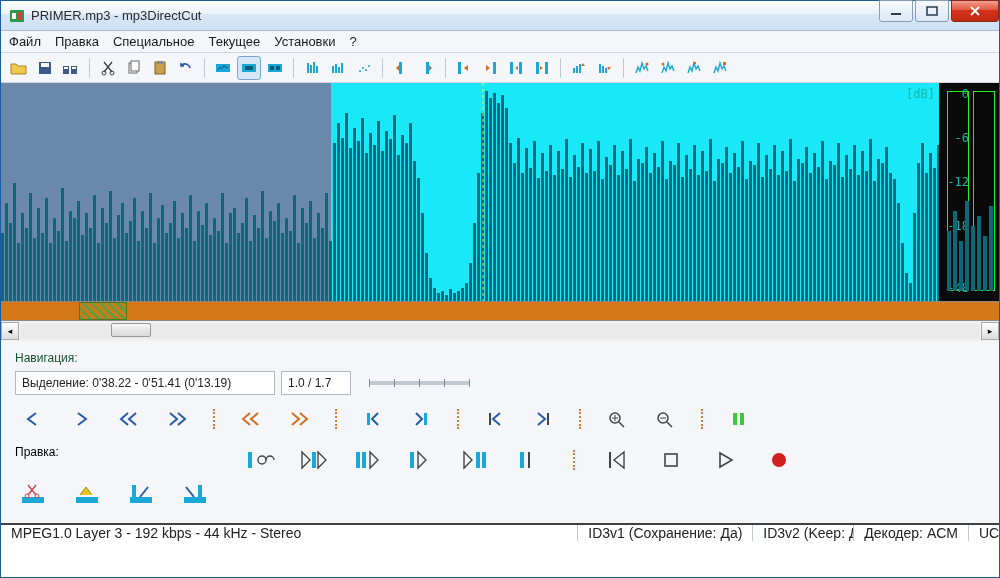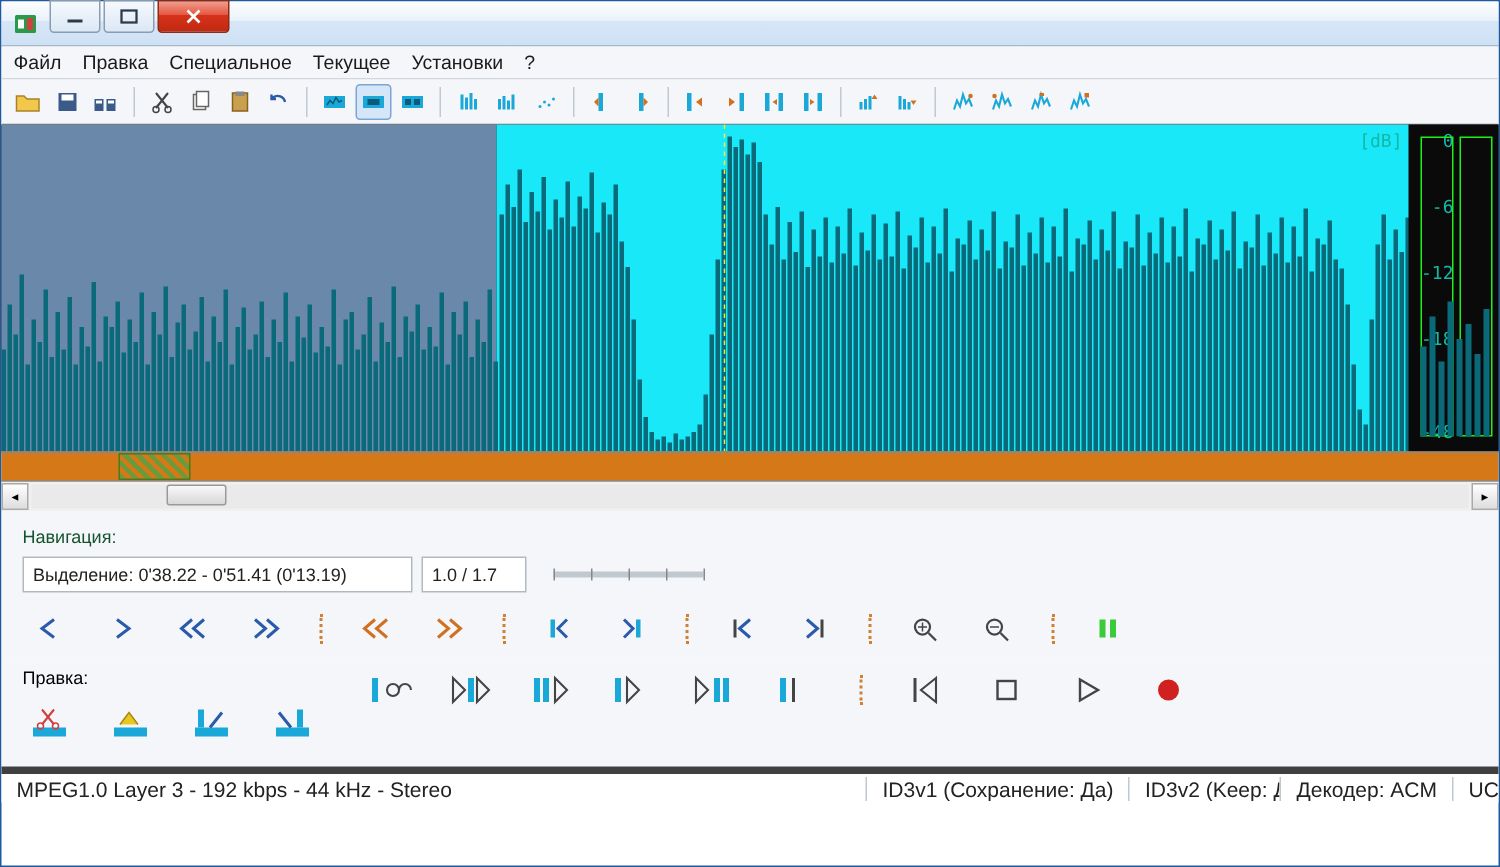--- a/index.html
+++ b/index.html
@@ -31,41 +31,42 @@
 .sb-thumb { position: absolute; height: 14px; top: 0; background: linear-gradient(#f8f8f8,#d8d8d8); border: 1px solid #999; border-radius: 2px; }
 .panel { padding: 10px 14px 6px 14px; background: #f4f6fa; }
 .panel .label { font-size: 12px; color: #14532d; margin-bottom: 6px; }
 .readout-row { display: flex; gap: 6px; align-items: center; margin-bottom: 10px; }
 .readout { height: 24px; background: #fff; border: 1px solid #b0b8c0; padding: 3px 6px; font-size: 12px; color: #222; display: flex; align-items: center; }
 .slider { width: 100px; height: 4px; background: #c0c8d0; position: relative; margin-left: 12px; }
 .slider .tick { position: absolute; width: 1px; height: 8px; background: #888; top: -2px; }
 .btn-row { display: flex; gap: 12px; align-items: center; }
 .nav-btn { width: 36px; height: 28px; display: flex; align-items: center; justify-content: center; }
 .lower-panels { display: flex; padding: 6px 14px 14px 14px; gap: 30px; background: #f4f6fa; }
-.col .label { font-size: 12px; margin-bottom: 8px; }
+.col .label { font-size: 12px; margin-bottom: 20px; }
 .col .btn-row { gap: 18px; }
 .audio-btn { width: 36px; height: 30px; display: flex; align-items: center; justify-content: center; }
-.statusbar { height: 24px; background: #fff; border-top: 5px solid #404040; display: flex; align-items: center; font-size: 14px; }
+.statusbar { height: 24px; background: #fff; border-top: 2px solid #404040; display: flex; align-items: flex-start; font-size: 14px; }
 .status-cell { padding: 0 10px; color: #222; white-space: nowrap; overflow: hidden; }
 .status-sep { width: 1px; height: 16px; background: #c0c8d0; }
 .dot-sep { display: inline-block; width: 2px; height: 20px; border-left: 2px dotted #d08030; margin: 0 6px; }
 </style>
 </head>
 <body>
 
 <div class="window">
 
   <div class="titlebar">
     <span class="icon">
       <svg viewBox="0 0 16 16">
           <rect x="1" y="2" width="14" height="12" fill="#2a9a4a" rx="1"></rect>
           <rect x="3" y="5" width="4" height="6" fill="#fff"></rect>
           <rect x="9" y="4" width="4" height="8" fill="#d04040"></rect>
         </svg>
     </span>
+    <span class="title">PRIMER.mp3 - mp3DirectCut</span>
     <div class="win-controls">
       <div class="win-btn">
           <svg viewBox="0 0 12 10">
             <rect x="1" y="7" width="10" height="2" fill="#2a3a4a"></rect>
           </svg>
         </div>
       <div class="win-btn">
           <svg viewBox="0 0 12 10">
             <rect x="1" y="1" width="10" height="8" fill="none" stroke="#2a3a4a" stroke-width="1.5"></rect>
           </svg>

